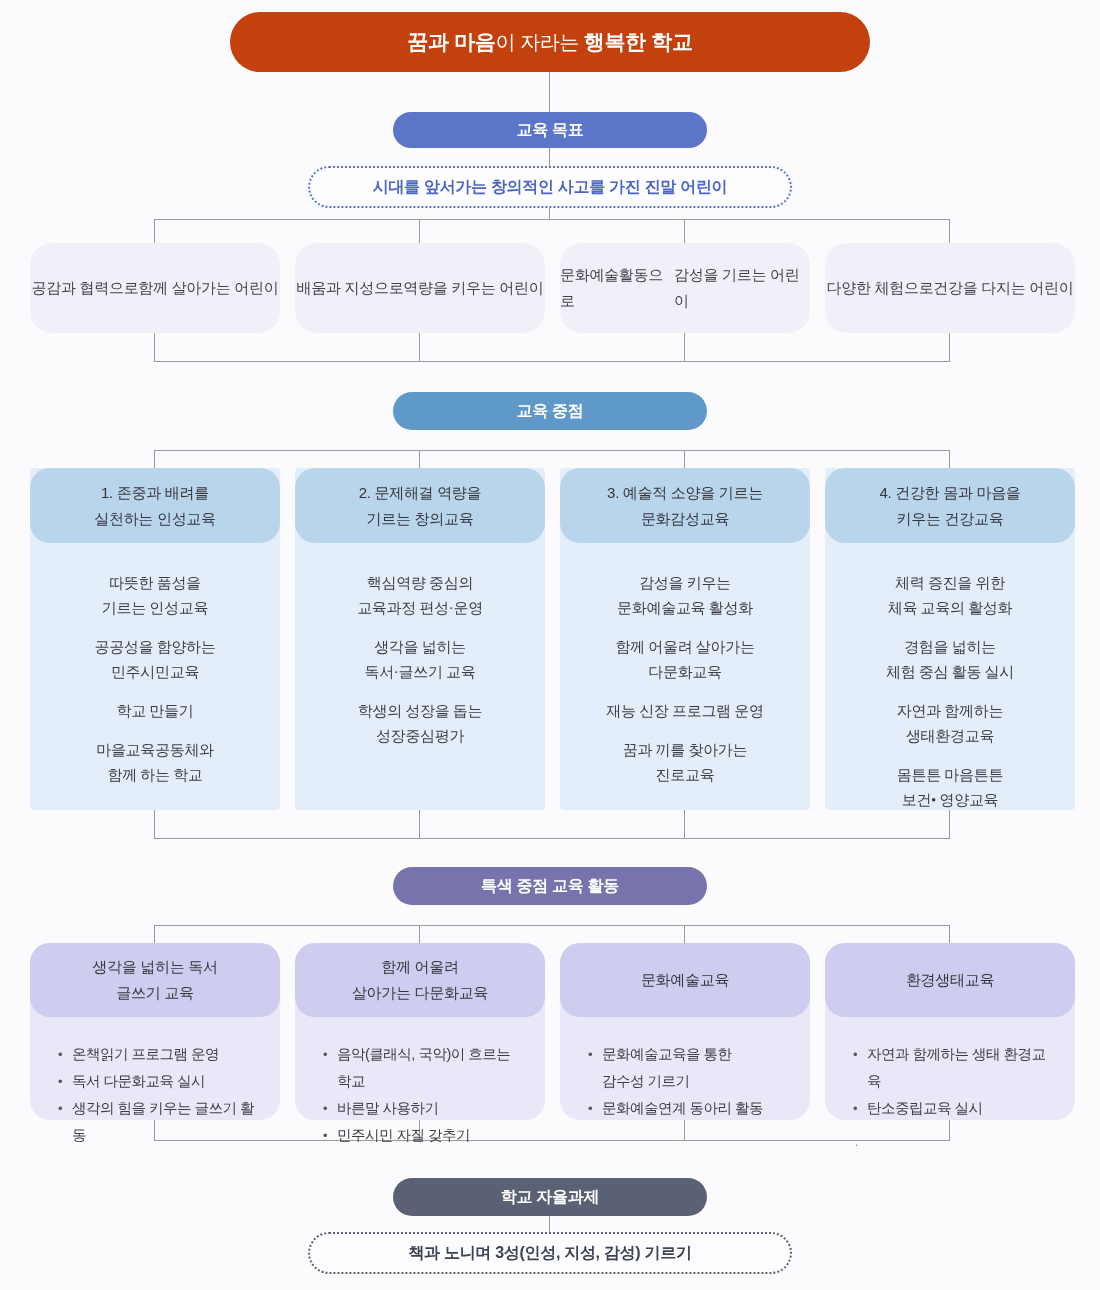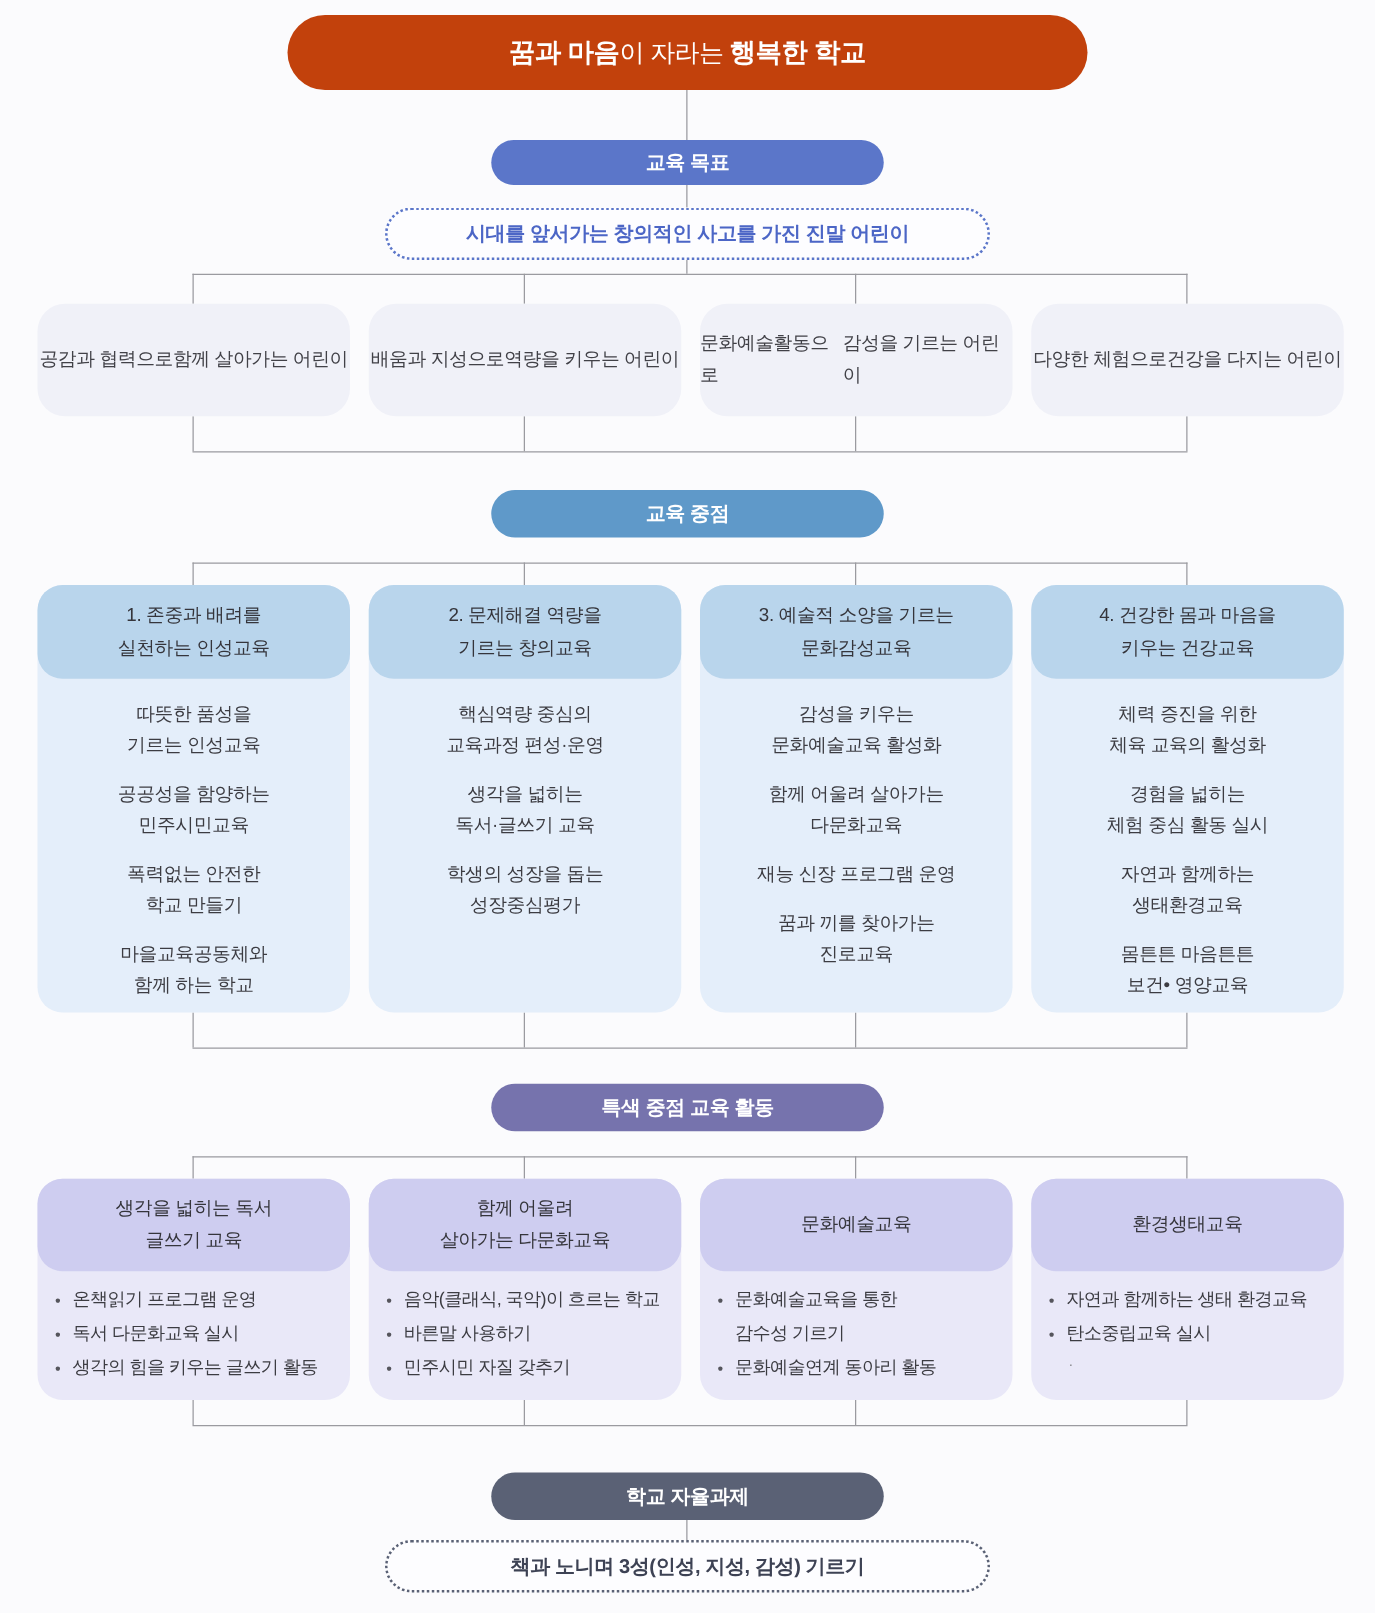--- a/index.html
+++ b/index.html
@@ -51,47 +51,47 @@
   
   .goal-box{
     position:absolute;top:243px;width:250px;height:90px;border-radius:22px;
     background:#f0f1f8;
     display:flex;align-items:center;justify-content:center;
     font-size:15px;line-height:26px;color:#414147;letter-spacing:-0.3px;
   }
 
   
   .fcol{
-    position:absolute;top:468px;width:250px;height:342px;border-radius:20px;
+    position:absolute;top:468px;width:250px;height:342px;border-radius:4px;
     background:#e4eefa;
   }
   .fcol-head{
     width:100%;height:75px;border-radius:20px;background:#b9d5ec;
     display:flex;flex-direction:column;align-items:center;justify-content:center;
     font-size:15px;font-weight:500;line-height:26px;color:#35353b;letter-spacing:-0.3px;
   }
-  .fcol-body{padding-top:16px;}
+  .fcol-body{padding-top:28px;font-family:Liberation Serif, serif;}
   .f-item{
     text-align:center;font-size:15px;line-height:25px;color:#3c3c42;
     letter-spacing:-0.3px;margin-bottom:14px;
   }
   .f-item span{display:block;}
 
   
   .scol{
     position:absolute;top:943px;width:250px;height:177px;border-radius:20px;
     background:#e9e8f8;
   }
   .scol-head{
     width:100%;height:74px;border-radius:20px;background:#cecdf0;
     display:flex;flex-direction:column;align-items:center;justify-content:center;
     font-size:15px;font-weight:500;line-height:26px;color:#35353b;letter-spacing:-0.3px;
   }
   .scol-body{
-    margin:0;padding:10px 8px 0 14px;list-style:none;
+    margin:14px;padding:10px 8px 0 14px;list-style:none;
   }
   .scol-body li{
     position:relative;padding-left:14px;
     font-size:14.5px;line-height:27px;color:#3c3c42;letter-spacing:-0.5px;
   }
   .scol-body li::before{
     content:"•";position:absolute;left:0;top:0;color:#55555c;font-size:13px;
   }
   .scol-body li span{display:block;}
   .stray-dot{
@@ -182,21 +182,20 @@
     <div class="fcol-body">
       <div class="f-item">
           <span>따뜻한 품성을</span>
           <span>기르는 인성교육</span>
         </div>
       <div class="f-item">
           <span>공공성을 함양하는</span>
           <span>민주시민교육</span>
         </div>
       <div class="f-item">
-          <span>폭력없는 안전한</span>
           <span>학교 만들기</span>
         </div>
       <div class="f-item">
           <span>마을교육공동체와</span>
           <span>함께 하는 학교</span>
         </div>
     </div>
   </div>
 
   <div class="fcol c2">

